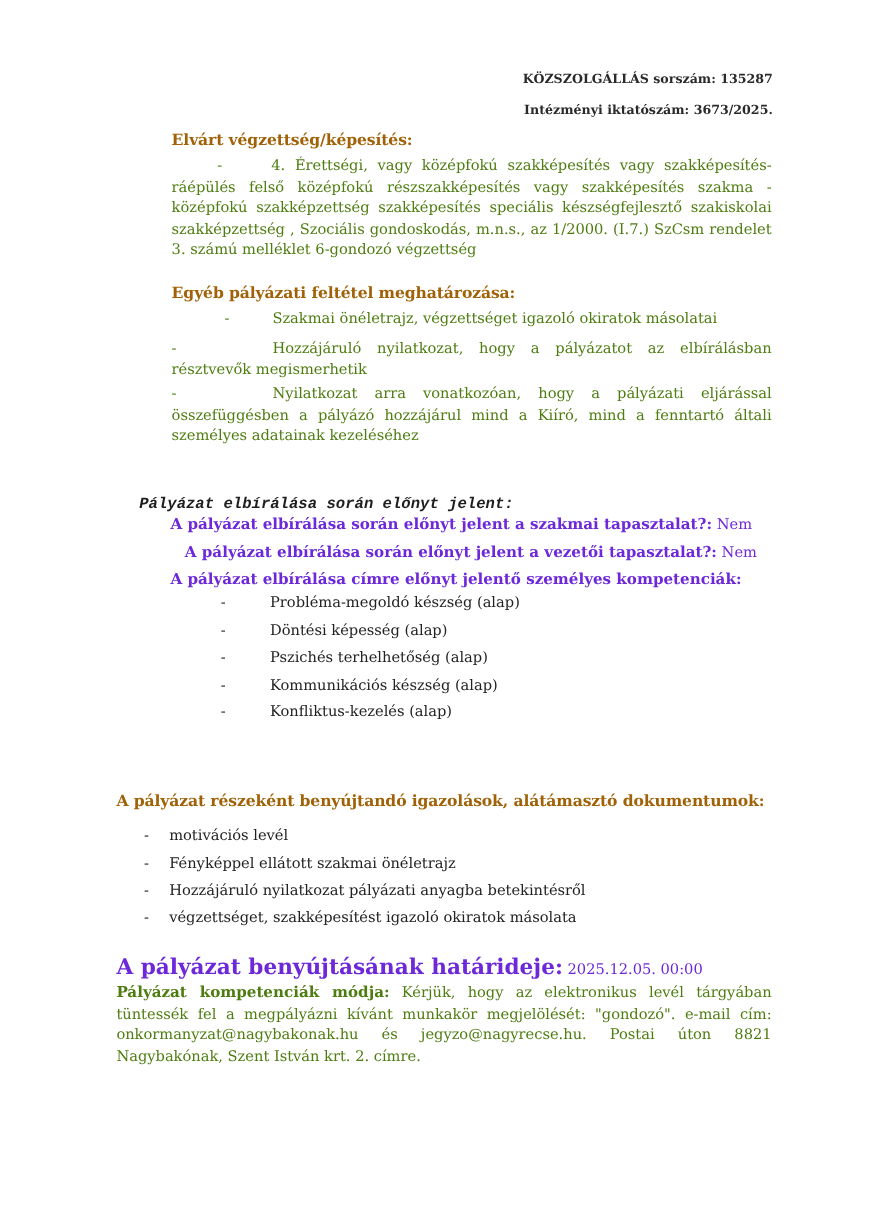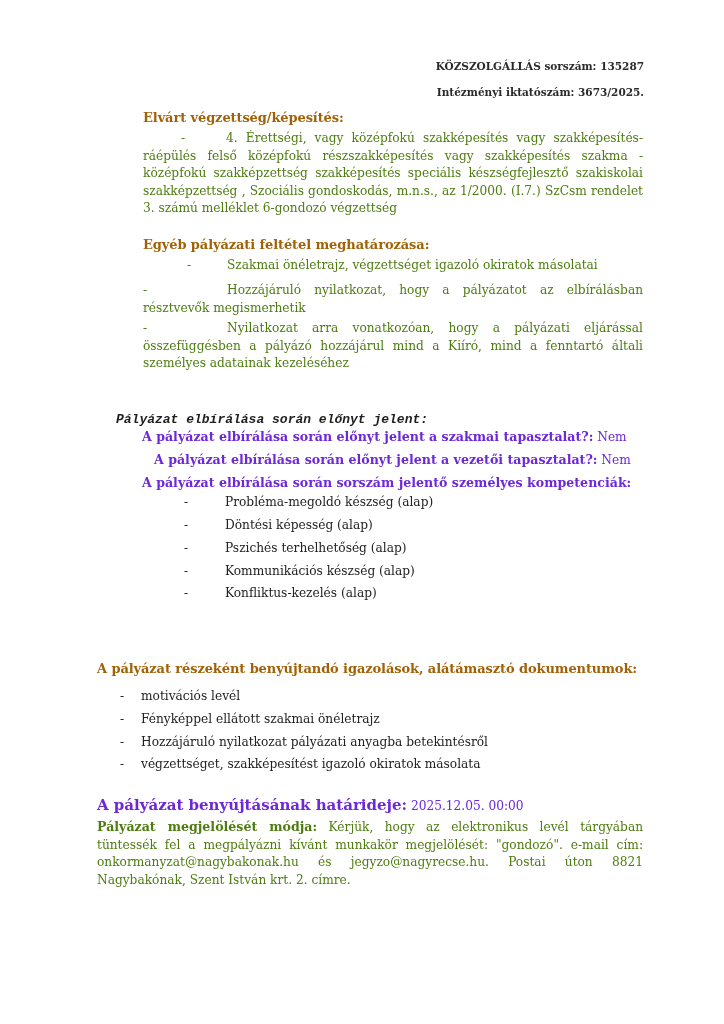--- a/index.html
+++ b/index.html
@@ -53,21 +53,21 @@
 
 <div class="abs ital" style="left:116px; top:412px;">Pályázat elbírálása során előnyt jelent:</div>
 <div class="line" style="left:142px; top:429px;">
   <span class="bold" style="font-size:12.6px;">A pályázat elbírálása során előnyt jelent a szakmai tapasztalat?:</span>
   <span>Nem</span>
 </div>
 <div class="line" style="left:154px; top:452px;">
   <span class="bold" style="font-size:12.6px;">A pályázat elbírálása során előnyt jelent a vezetői tapasztalat?:</span>
   <span>Nem</span>
 </div>
-<div class="line bold" style="left:142px; top:475px; font-size:12.6px;">A pályázat elbírálása során sorszám jelentő személyes kompetenciák:</div>
+<div class="line bold" style="left:142px; top:475px; font-size:12.6px;">A pályázat elbírálása címre előnyt jelentő személyes kompetenciák:</div>
 
 <div class="item" style="left:184px; top:495px;">
   <span class="d">-</span>
   <span class="txt" style="left:41px;">Probléma-megoldó készség (alap)</span>
 </div>
 <div class="item" style="left:184px; top:518px;">
   <span class="d">-</span>
   <span class="txt" style="left:41px;">Döntési képesség (alap)</span>
 </div>
 <div class="item" style="left:184px; top:541px;">
@@ -95,20 +95,20 @@
 <div class="item" style="left:120px; top:735px;">
   <span class="d">-</span>
   <span class="txt" style="left:21px;">Hozzájáruló nyilatkozat pályázati anyagba betekintésről</span>
 </div>
 <div class="item" style="left:120px; top:757px;">
   <span class="d">-</span>
   <span class="txt" style="left:21px;">végzettséget, szakképesítést igazoló okiratok másolata</span>
 </div>
 
 <div class="line" style="left:97px; top:796px;">
-  <span class="bold" style="font-size:15px;">A pályázat benyújtásának határideje:</span>
+  <span class="bold" style="font-size:18px;">A pályázat benyújtásának határideje:</span>
   <span>2025.12.05. 00:00</span>
 </div>
 
 <div class="abs t just" style="left:97px; top:818px; width:546px;">
-  <span class="bold" style="font-size:12.6px;">Pályázat megjelölését módja:</span>
+  <span class="bold" style="font-size:12.6px;">Pályázat kompetenciák módja:</span>
   <span>Kérjük, hogy az elektronikus levél tárgyában tüntessék fel a megpályázni kívánt munkakör megjelölését: "gondozó". e-mail cím: onkormanyzat@nagybakonak.hu és jegyzo@nagyrecse.hu. Postai úton 8821 Nagybakónak, Szent István krt. 2. címre.</span>
 </div>
 
 </body></html>

